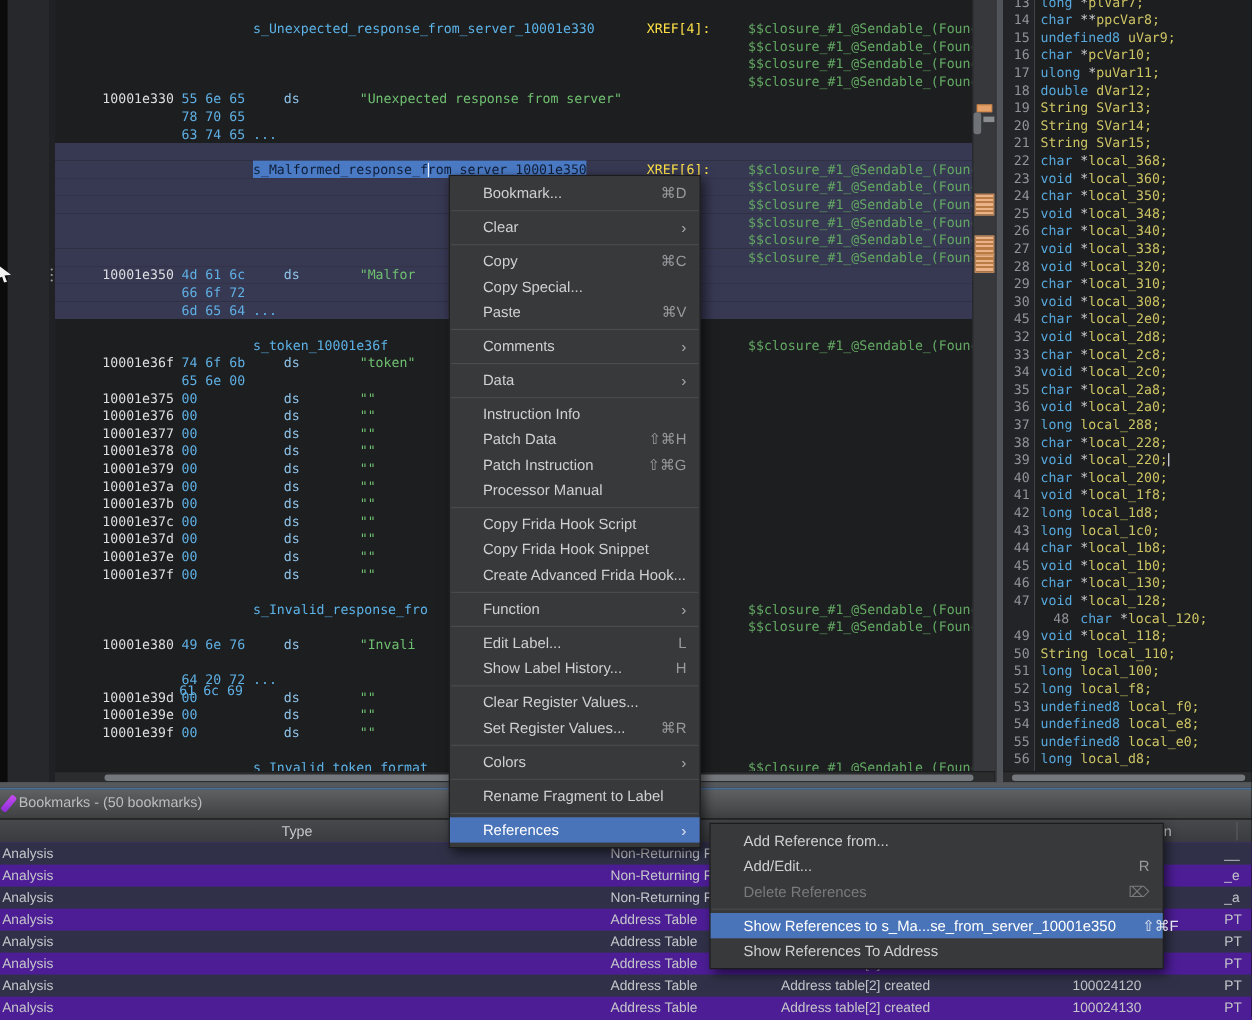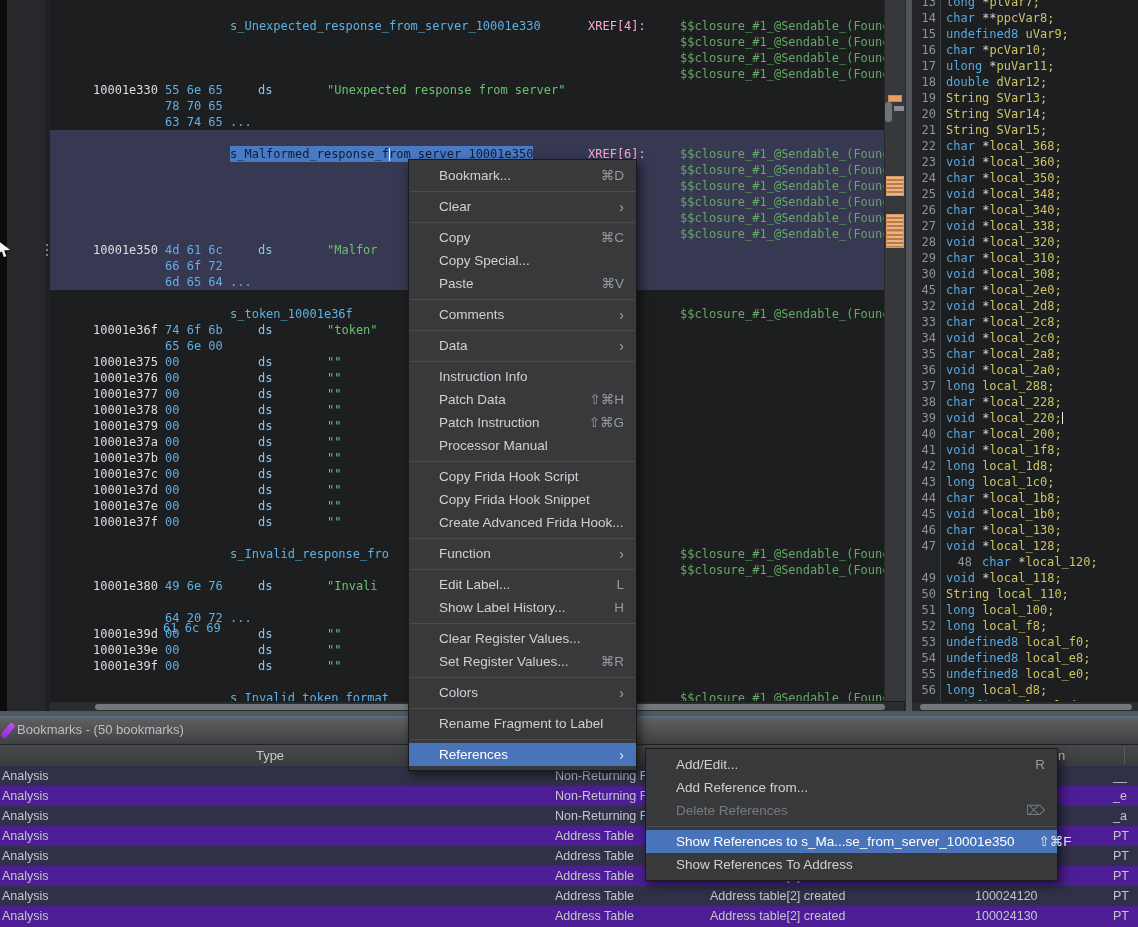--- a/index.html
+++ b/index.html
@@ -15,21 +15,21 @@
   .listing{position:absolute;left:50px;top:0;width:834px;height:701px;overflow:hidden;background:#1d1e20;}
   .lst-line{position:absolute;left:0;right:0;height:16px;}
   .lst-line.sel{background:#373852;}
   .lst-line span{position:absolute;white-space:pre;}
   .c-addr{color:#dcdee0;}
   .c-bytes{color:#5fb0e4;}
   .c-mnem{color:#8fc4ea;}
   .c-str{color:#6fbf70;}
   .c-label{color:#5cb2e6;}
   .c-label.label-sel{background:#4b7ac4;color:#0f1e38;}
-  .c-xref{color:#f9a8d4;}
+  .c-xref{color:#fde047;}
   .c-ref{color:#63a863;}
   .label-caret{position:absolute;width:1px;height:13px;background:#eef2f6;top:2px;}
   
   .marker-bar{position:absolute;left:884px;top:0;width:20px;height:701px;background:#36383c;border-left:1px solid #26282a;}
   .edge-line{position:absolute;left:905px;top:0;width:6px;height:712px;background:#515458;border-left:1px solid #2a2c2e;border-right:1px solid #2a2c2e;}
   .mk{position:absolute;}
   .mk-orange{background:#e2a06a;border:1px solid #d08848;}
   .mk-hatch{background:repeating-linear-gradient(180deg,#eab286 0 2px,#b97c44 2px 4px);border:1px solid #d89860;}
   .mk-thumb{background:#6f7276;border-radius:3px;}
   .mk-gray{background:#8a8d90;}
@@ -635,25 +635,25 @@
       </div>
       <div class="menu-sep"></div>
       <div class="menu-item hl">
         <span class="lbl">References</span>
         <span class="arrow">›</span>
       </div>
     </div>
 
   <div class="menu" style="left:645px;top:748px;width:411px;">
       <div class="menu-item">
+        <span class="lbl">Add Reference from...</span>
+      </div>
+      <div class="menu-item">
         <span class="lbl">Add/Edit...</span>
         <span class="sc">R</span>
-      </div>
-      <div class="menu-item">
-        <span class="lbl">Add Reference from...</span>
       </div>
       <div class="menu-item dis">
         <span class="lbl">Delete References</span>
         <span class="sc">⌦</span>
       </div>
       <div class="menu-sep"></div>
       <div class="menu-item hl">
         <span class="lbl">Show References to s_Ma...se_from_server_10001e350</span>
         <span class="sc">⇧⌘F</span>
       </div>

